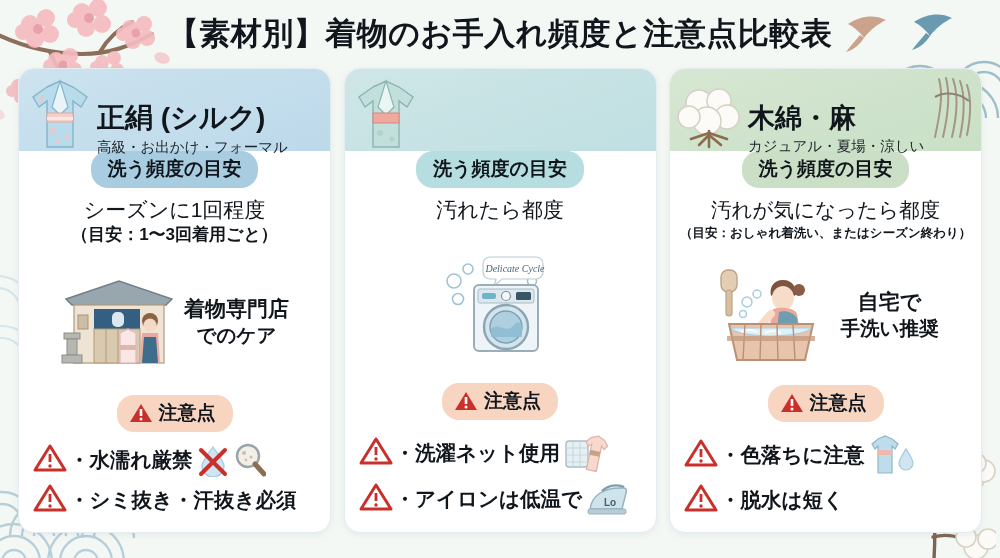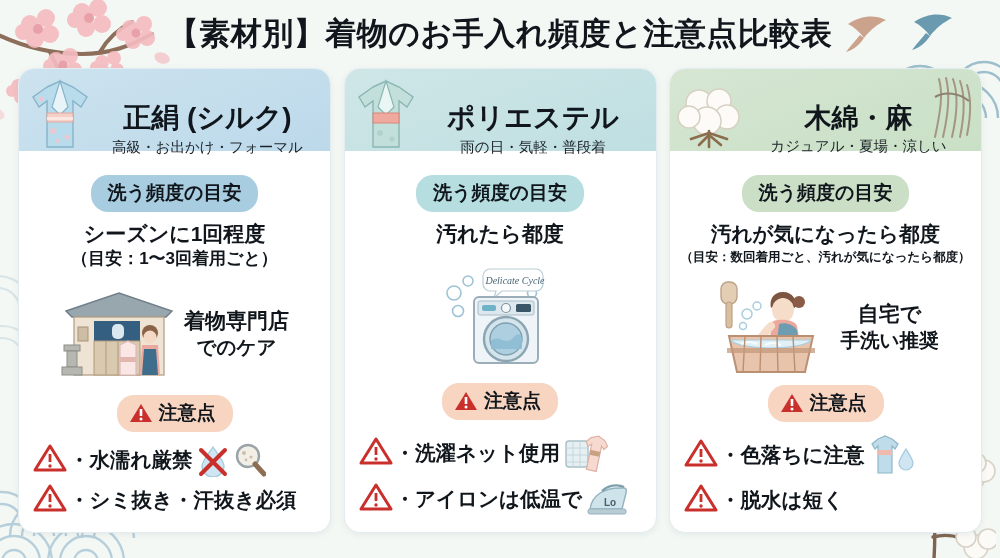--- a/index.html
+++ b/index.html
@@ -59,21 +59,21 @@
     display: flex; align-items: center;
     padding: 0 8px 0 4px;
     border-radius: 14px 14px 0 0;
     position: relative;
   }
   .card.silk  .card-head { background: linear-gradient(160deg,#cde3ef 0%, #bcd9ea 100%); }
   .card.poly  .card-head { background: linear-gradient(160deg,#cfe6e6 0%, #bfdfe2 100%); }
   .card.cotton .card-head { background: linear-gradient(160deg,#d6e6d2 0%, #c9e0c6 100%); }
 
   .head-art { width: 74px; flex: 0 0 74px; display:flex; align-items:flex-end; justify-content:center; height:100%; }
-  .head-text { flex: 1; text-align: center; padding-right: 4px; margin-top: 40px; }
+  .head-text { flex: 1; padding-right: 4px; margin-top: 40px; }
   .head-title {
     font-size: 28px; font-weight: bold; color: #10161c; line-height: 1.1;
     white-space: nowrap;
   }
   .card.cotton .head-title { font-size: 27px; }
   .head-sub {
     font-size: 14.5px; font-weight: normal; color: #1b2228;
     margin-top: 4px; white-space: nowrap;
   }
 
@@ -90,24 +90,24 @@
   .card.cotton .pill.freq { background: #cbdfc6; }
 
   .pill.caution {
     background: #f8d5c1;
     padding-left: 12px;
     display: inline-flex; align-items: center; gap: 6px;
   }
 
   
   .sec { padding: 0 10px; text-align: center; }
-  .sec.freq { padding-top: 8px; margin-top: 16px; }
+  .sec.freq { padding-top: 0; }
 
   .freq-main {
-    font-size: 21px; font-weight: bold; color: #10161c;
+    font-size: 21px; font-weight: normal; color: #10161c;
     margin-top: 9px; line-height: 1.25; white-space: nowrap;
   }
   .card.cotton .freq-main { font-size: 20.5px; }
   .freq-note {
     font-size: 17px; font-weight: bold; color: #10161c;
     line-height: 1.25; white-space: nowrap;
   }
   .card.cotton .freq-note { font-size: 12.5px; margin-top: 3px; }
   .card.silk   .freq-note { margin-top: 1px; }
 
@@ -448,24 +448,20 @@
         <svg width="66" height="78" viewBox="0 0 66 78">
           <path d="M20 14 L33 8 L46 14 L60 24 L54 34 L46 28 L46 74 L20 74 L20 28 L12 34 L6 24 Z" fill="#c2dfdb" stroke="#8ab6b2" stroke-width="1.4"></path>
           <path d="M33 8 L25 34 L33 42 L41 34 Z" fill="#eaf6f4" stroke="#8ab6b2" stroke-width="1.2"></path>
           <rect x="20" y="40" width="26" height="10" fill="#f0a99e" stroke="#d8887c" stroke-width="1"></rect>
           <g fill="#a9ccc6" opacity=".7">
               <circle cx="27" cy="60" r="3"></circle>
               <circle cx="39" cy="66" r="2.6"></circle>
             </g>
         </svg>
       </div>
-      <div class="head-text">
-        <div class="head-title">ポリエステル</div>
-        <div class="head-sub">雨の日・気軽・普段着</div>
-      </div>
     </div>
 
     <div class="sec freq">
       <span class="pill freq">洗う頻度の目安</span>
       <div class="freq-main">汚れたら都度</div>
     </div>
 
     <div class="care-row">
       <span class="care-art">
         <svg width="112" height="104" viewBox="0 0 112 104">
@@ -586,21 +582,21 @@
               <path d="M38 10 C42 22, 42 40, 38 60"></path>
           </g>
           <path d="M6 22 C16 16, 30 18, 40 26" fill="none" stroke="#8f8171" stroke-width="2.2"></path>
         </svg>
       </span>
     </div>
 
     <div class="sec freq">
       <span class="pill freq">洗う頻度の目安</span>
       <div class="freq-main">汚れが気になったら都度</div>
-      <div class="freq-note">（目安：数回着用ごと、汚れが気になったら都度）</div>
+      <div class="freq-note">（目安：おしゃれ着洗い、またはシーズン終わり）</div>
     </div>
 
     <div class="care-row">
       <span class="care-art">
         <svg width="122" height="102" viewBox="0 0 122 102">
           <g>
             <rect x="8" y="8" width="16" height="22" rx="7" fill="#e3cdb3" stroke="#bda287" stroke-width="1.4"></rect>
             <rect x="13" y="28" width="6" height="26" rx="3" fill="#d9bf9f" stroke="#bda287" stroke-width="1.2"></rect>
           </g>
           <g fill="none" stroke="#a8cddd" stroke-width="1.5">

